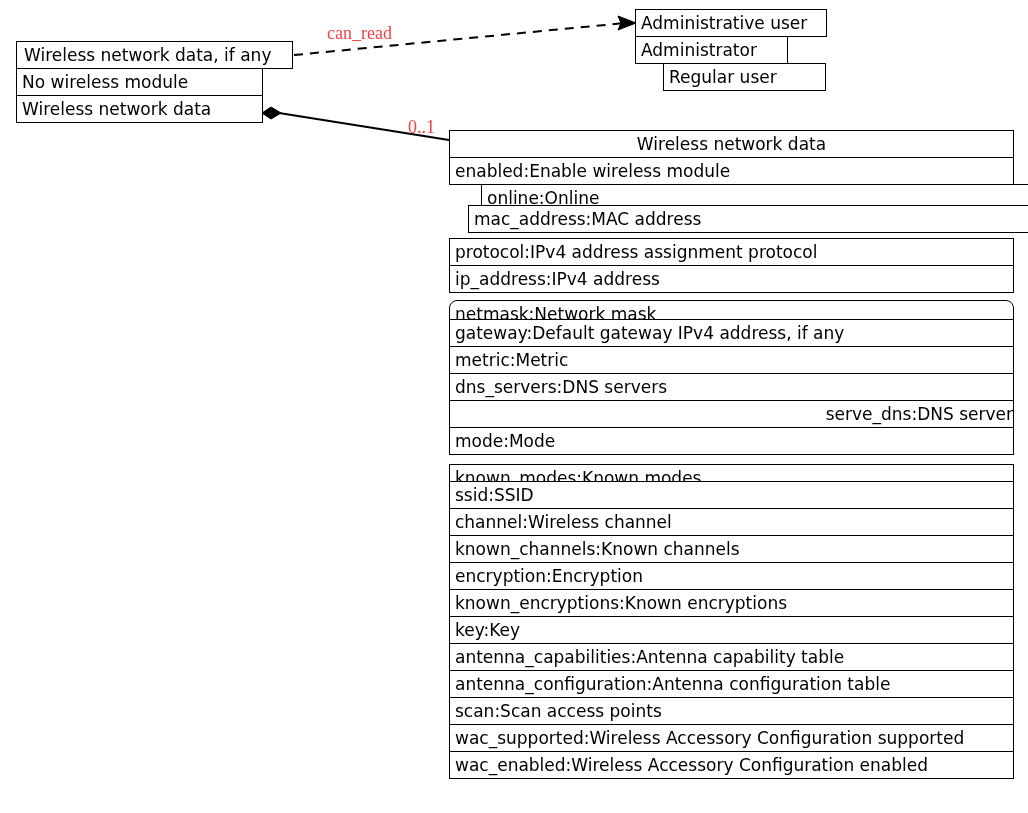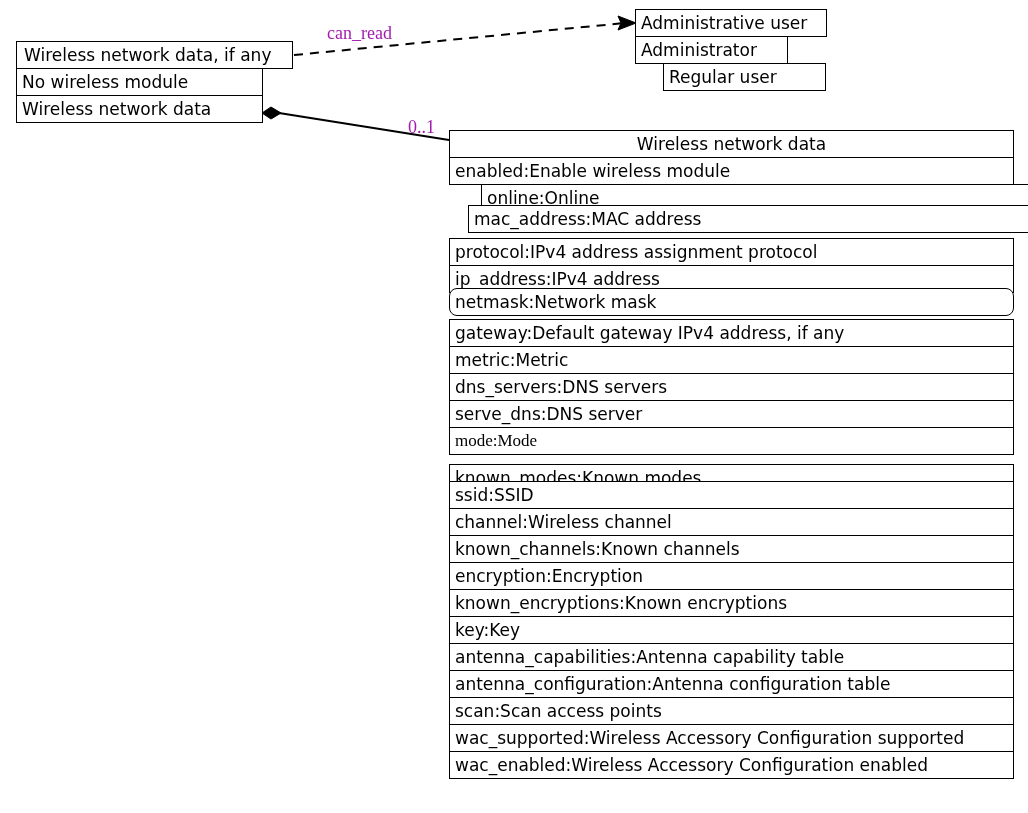--- a/index.html
+++ b/index.html
@@ -75,21 +75,21 @@
     top: 0;
     width: 1028px;
     height: 813px;
     pointer-events: none;
   }
 
   .edge-label {
     position: absolute;
     font-family: "Liberation Serif", serif;
     font-size: 18px;
-    color: #a21caf;
+    color: #ef4444;
     white-space: nowrap;
   }
   #label-can-read { left: 327px; top: 23px; }
   #label-multiplicity { left: 408px; top: 117px; }
 </style>
 </head>
 <body>
 
 <div id="canvas">
 
@@ -123,26 +123,26 @@
   </div>
 
   <div class="uml-box" id="wireless-box">
     <div class="uml-row center-text wireless-row" id="wireless-title" style="top:0px;">Wireless network data</div>
 
   <div class="uml-row left-text wireless-row" style="top: 27px;">enabled:Enable wireless module</div>
       <div class="uml-row left-text wireless-row" style="top: 54px; margin-left: 32px;">online:Online</div>
       <div class="uml-row left-text wireless-row" style="top: 75px; margin-left: 19px;">mac_address:MAC address</div>
       <div class="uml-row left-text wireless-row" style="top: 108px;">protocol:IPv4 address assignment protocol</div>
       <div class="uml-row left-text wireless-row" style="top: 135px;">ip_address:IPv4 address</div>
-      <div class="uml-row left-text wireless-row" style="top: 158px; border-radius: 8px;">netmask:Network mask</div>
+      <div class="uml-row left-text wireless-row" style="top: 170px; border-radius: 8px;">netmask:Network mask</div>
       <div class="uml-row left-text wireless-row" style="top: 189px;">gateway:Default gateway IPv4 address, if any</div>
       <div class="uml-row left-text wireless-row" style="top: 216px;">metric:Metric</div>
       <div class="uml-row left-text wireless-row" style="top: 243px;">dns_servers:DNS servers</div>
-      <div class="uml-row left-text wireless-row" style="top: 270px;">serve_dns:DNS server</div>
-      <div class="uml-row left-text wireless-row" style="top: 297px; font-family: Liberation Serif, serif;">mode:Mode</div>
+      <div class="uml-row left-text wireless-row" style="top: 270px; text-align: right;">serve_dns:DNS server</div>
+      <div class="uml-row left-text wireless-row" style="top: 297px;">mode:Mode</div>
       <div class="uml-row left-text wireless-row" style="top: 324px; margin-top: 10px;">known_modes:Known modes</div>
       <div class="uml-row left-text wireless-row" style="top: 351px;">ssid:SSID</div>
       <div class="uml-row left-text wireless-row" style="top: 378px;">channel:Wireless channel</div>
       <div class="uml-row left-text wireless-row" style="top: 405px;">known_channels:Known channels</div>
       <div class="uml-row left-text wireless-row" style="top: 432px;">encryption:Encryption</div>
       <div class="uml-row left-text wireless-row" style="top: 459px;">known_encryptions:Known encryptions</div>
       <div class="uml-row left-text wireless-row" style="top: 486px;">key:Key</div>
       <div class="uml-row left-text wireless-row" style="top: 513px;">antenna_capabilities:Antenna capability table</div>
       <div class="uml-row left-text wireless-row" style="top: 540px;">antenna_configuration:Antenna configuration table</div>
       <div class="uml-row left-text wireless-row" style="top: 567px;">scan:Scan access points</div>

